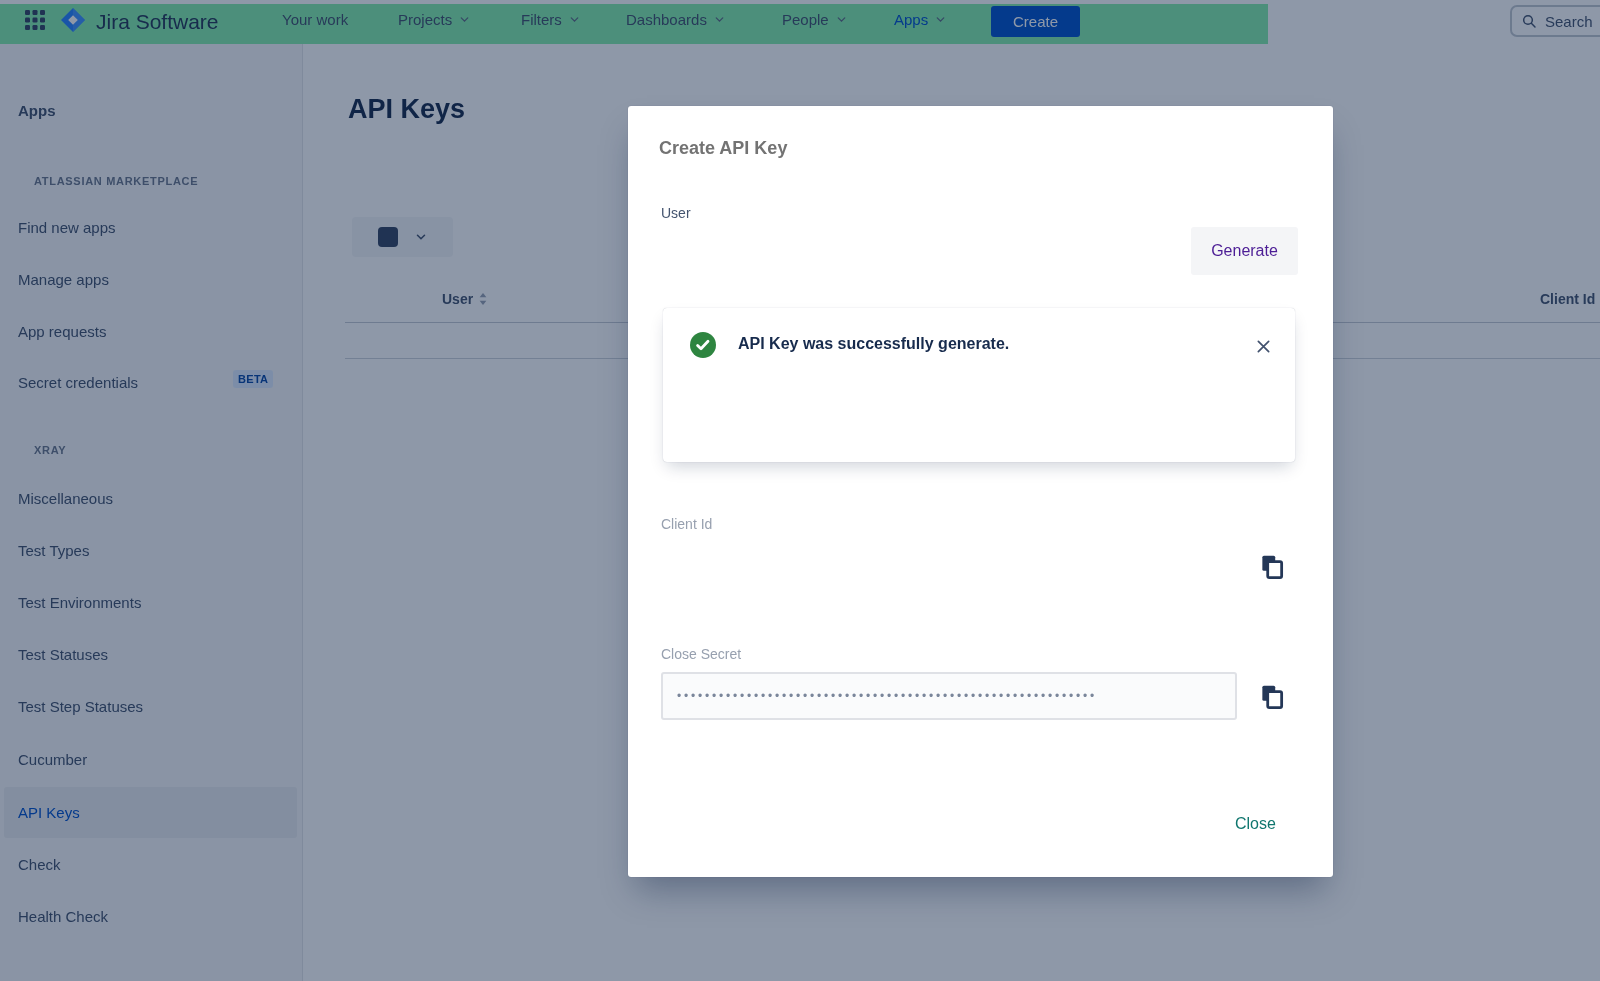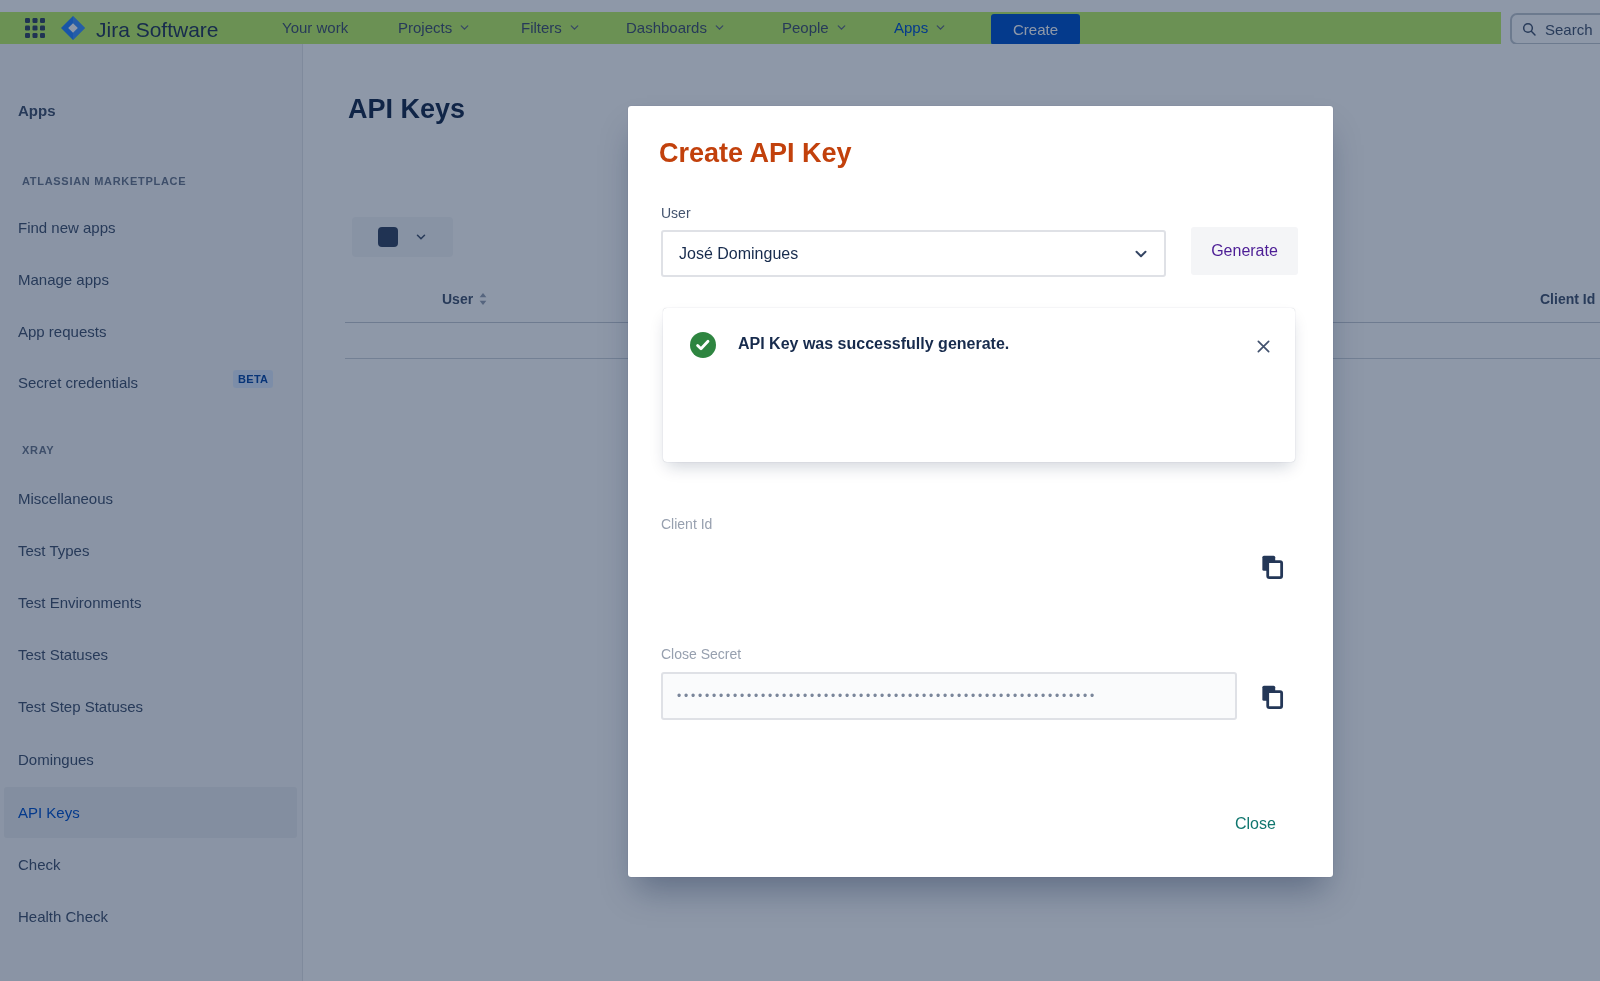--- a/index.html
+++ b/index.html
@@ -2,57 +2,57 @@
 <html><head>
 <meta charset="utf-8">
 <style>
   * { margin:0; padding:0; box-sizing:border-box; }
   html,body { background:#ffffff; }
   .screen {
     position:relative; width:1600px; height:981px; overflow:hidden;
     font-family:"Liberation Sans", sans-serif; background:#fff;
   }
   
-  .topnav { position:absolute; left:0; top:12px; width:1501px; height:44px; background:#bef264; }
+  .topnav { position:absolute; left:0; top:4px; width:1268px; height:44px; background:#86efac; }
   .grid-icon { position:absolute; left:24px; top:5px; width:22px; height:22px; }
   .jira-logo { position:absolute; left:60px; top:3px; width:26px; height:26px; }
   .brand { position:absolute; left:96px; top:6px; font-size:21px; font-weight:500; color:#253858; white-space:nowrap; }
   .nav-item { position:absolute; top:7px; font-size:15px; font-weight:500; color:#42526E; white-space:nowrap; display:flex; align-items:center; gap:6px; cursor:pointer; }
   .nav-item.active { color:#0052CC; }
   .nav-item svg { color:#5E6C84; }
   .nav-underline { position:absolute; left:868px; bottom:0; width:78px; height:3px; background:#0052CC; border-radius:1px; }
   .create-btn { position:absolute; left:991px; top:2px; width:89px; height:31px; background:#0052CC; color:#ffffff;
     border:none; border-radius:3px; font-size:15px; font-weight:500; font-family:inherit; display:flex; align-items:center; justify-content:center; cursor:pointer; }
   .search-box { position:absolute; left:1510px; top:1px; width:130px; height:32px; border:2px solid #C1C7D0; border-radius:7px; background:#fff; display:flex; align-items:center; padding-left:9px; gap:8px; }
   .search-box input { border:none; outline:none; background:transparent; font-size:15px; color:#44546F; width:80px; font-family:inherit; }
   .search-box input::placeholder { color:#44546F; opacity:1; }
 
   
   .sidebar { position:absolute; left:0; top:44px; width:303px; height:937px; background:#F7F8F9; border-right:1px solid #E3E5E9; }
   .side-item { position:absolute; left:18px; font-size:15px; color:#42526E; white-space:nowrap; cursor:pointer; }
   .side-item.strong { font-weight:600; }
-  .side-heading { position:absolute; left:22px; font-size:11px; font-weight:700; letter-spacing:0.7px; color:#6B778C; white-space:nowrap; }
+  .side-heading { position:absolute; left:34px; font-size:11px; font-weight:700; letter-spacing:0.7px; color:#6B778C; white-space:nowrap; }
   .side-selected-bg { position:absolute; left:4px; top:743px; width:293px; height:51px; background:#EBECF0; border-radius:3px; }
   .side-item.selected { color:#0052CC; }
   .beta-badge { position:absolute; left:233px; top:326px; background:#DEEBFF; color:#0747A6; font-size:11px; font-weight:700; letter-spacing:0.3px; padding:3px 5px; border-radius:3px; }
 
   
   .content { position:absolute; left:303px; top:44px; width:1297px; height:937px; background:#ffffff; }
   .page-title { position:absolute; left:45px; top:50px; font-size:27px; font-weight:700; color:#172B4D; }
   .bulk-btn { position:absolute; left:49px; top:173px; width:101px; height:40px; background:#F4F5F7; border:none; border-radius:4px; display:flex; align-items:center; justify-content:center; gap:16px; cursor:pointer; }
   .bulk-check { width:20px; height:20px; background:#344563; border-radius:4px; }
   .col-header { position:absolute; font-size:14px; font-weight:700; color:#44546F; display:flex; align-items:center; gap:3px; white-space:nowrap; cursor:pointer; }
   .th-line { position:absolute; left:42px; top:278px; width:1255px; height:1px; background:#C5CAD3; }
   .row-line { position:absolute; left:42px; top:314px; width:1255px; height:1px; background:#CDD2DB; }
 
   
   .overlay { position:absolute; inset:0; background:rgba(9,30,66,0.46); }
   .modal { position:absolute; left:628px; top:106px; width:705px; height:771px; background:#ffffff; border-radius:3px;
     box-shadow:0 20px 32px -8px rgba(9,30,66,0.35), 0 0 1px rgba(9,30,66,0.3); }
-  .modal-title { position:absolute; left:31px; top:32px; font-size:27px; font-weight:700; color:#c2410c; }
+  .modal-title { position:absolute; left:31px; top:32px; font-size:18px; font-weight:700; color:#737373; }
   .field-label { position:absolute; left:33px; font-size:14px; color:#44546F; }
   .field-label.muted { color:#97A0AF; }
   .user-select { position:absolute; left:33px; top:124px; width:505px; height:47px; border:2px solid #DFE1E6; border-radius:3px; background:#fff;
     display:flex; align-items:center; justify-content:space-between; padding:0 14px 0 16px; cursor:pointer; }
   .user-select .val { font-size:16px; color:#172B4D; }
   .generate-btn { position:absolute; left:563px; top:121px; width:107px; height:48px; background:#F4F5F7; color:#4c1d95;
     border:none; border-radius:3px; font-size:16px; font-weight:500; font-family:inherit; }
   .flag-card { position:absolute; left:35px; top:202px; width:632px; height:154px; background:#fff; border-radius:4px;
     box-shadow:0 8px 16px -4px rgba(9,30,66,0.2), 0 0 1px rgba(9,30,66,0.3); }
   .flag-icon { position:absolute; left:27px; top:24px; }
@@ -148,21 +148,21 @@
       <div class="side-item" style="top:279px">App requests</div>
       <div class="side-item" style="top:330px">Secret credentials</div>
       <span class="beta-badge">BETA</span>
 
       <div class="side-heading" style="top:400px">XRAY</div>
       <div class="side-item" style="top:446px">Miscellaneous</div>
       <div class="side-item" style="top:498px">Test Types</div>
       <div class="side-item" style="top:550px">Test Environments</div>
       <div class="side-item" style="top:602px">Test Statuses</div>
       <div class="side-item" style="top:654px">Test Step Statuses</div>
-      <div class="side-item" style="top:707px">Domingues</div>
+      <div class="side-item" style="top:707px">Cucumber</div>
       <div class="side-selected-bg"></div>
       <div class="side-item selected" style="top:760px">API Keys</div>
       <div class="side-item" style="top:812px">Check</div>
       <div class="side-item" style="top:864px">Health Check</div>
     </div>
 
     <div class="content">
       <h1 class="page-title">API Keys</h1>
 
       <button class="bulk-btn">
@@ -186,26 +186,20 @@
       <div class="row-line"></div>
     </div>
   </div>
 
   <div class="overlay"></div>
 
   <div class="modal">
     <h2 class="modal-title">Create API Key</h2>
 
     <label class="field-label" style="top:99px">User</label>
-    <div class="user-select">
-      <span class="val">José Domingues</span>
-      <svg width="18" height="18" viewBox="0 0 24 24">
-          <path d="M6 9l6 6 6-6" fill="none" stroke="#344563" stroke-width="2.6" stroke-linecap="round" stroke-linejoin="round"></path>
-        </svg>
-    </div>
     <button class="generate-btn" disabled="">Generate</button>
 
     <div class="flag-card">
       <svg class="flag-icon" width="26" height="26" viewBox="0 0 26 26">
         <circle cx="13" cy="13" r="13" fill="#2E8540"></circle>
         <path d="M7.6 13.4l3.4 3.4 7-7.6" fill="none" stroke="#ffffff" stroke-width="2.8" stroke-linecap="round" stroke-linejoin="round"></path>
       </svg>
       <div class="flag-title">API Key was successfully generate.</div>
       <button class="flag-close">
         <svg width="15" height="15" viewBox="0 0 16 16">

